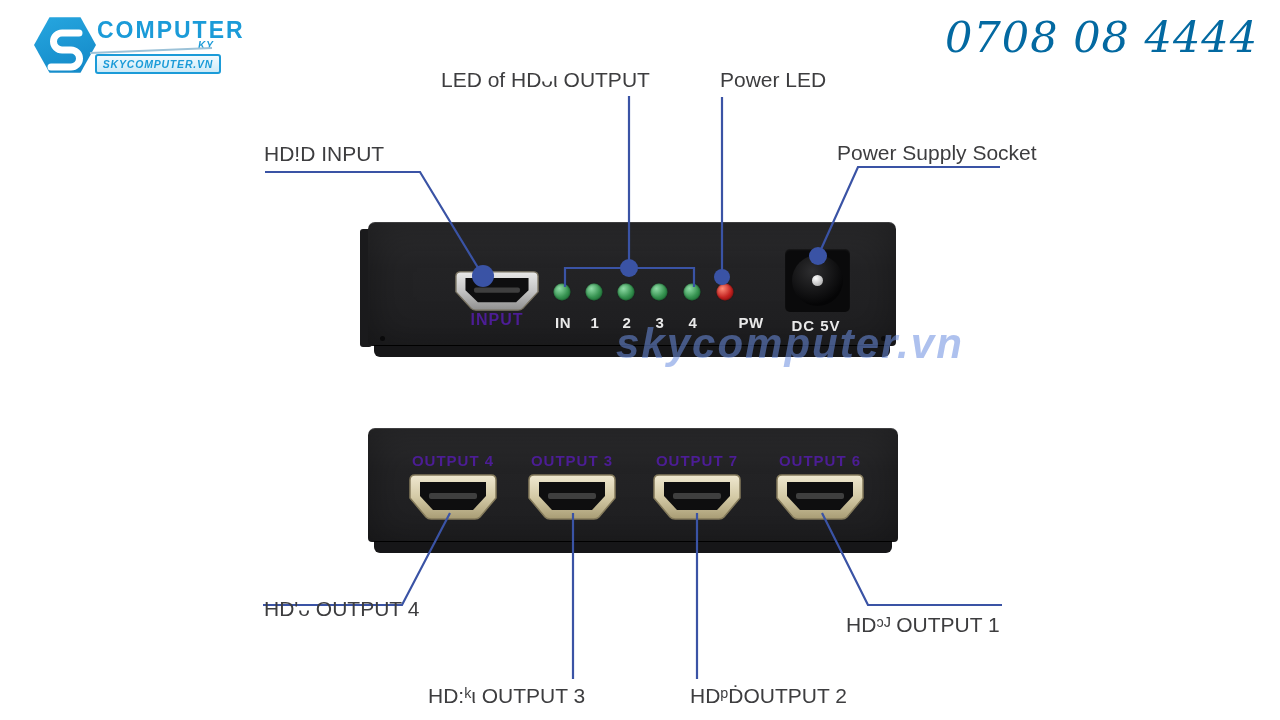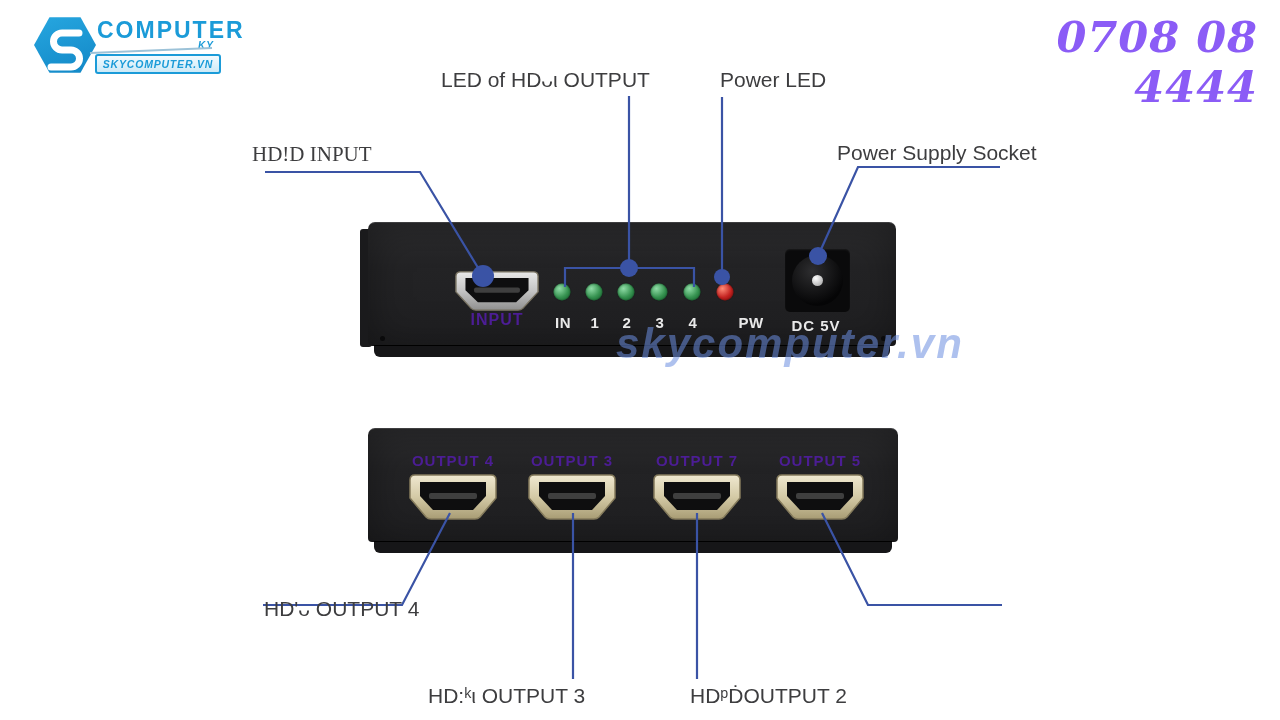--- a/index.html
+++ b/index.html
@@ -24,21 +24,21 @@
   .brand-sub{
     position:absolute;left:95px;top:54px;width:126px;height:20px;
     border:2px solid #1b9bd8;border-radius:3px;box-sizing:border-box;
     background:linear-gradient(#f2fafe,#cdeaf7);
     display:flex;align-items:center;justify-content:center;
     font-size:10.5px;font-weight:800;font-style:italic;color:#1b9bd8;letter-spacing:0.8px;
   }
   .phone{
     position:absolute;left:940px;top:12px;width:318px;text-align:right;
     font-family:"DejaVu Serif","Liberation Serif",serif;
-    font-size:43px;font-weight:700;font-style:italic;color:#8b5cf6;letter-spacing:1px;
+    font-size:43px;font-weight:400;font-style:italic;color:#0369a1;letter-spacing:1px;
   }
   
   .callout{
     position:absolute;font-size:21px;color:#3d3d3f;white-space:nowrap;z-index:6;
     font-family:"Liberation Sans","DejaVu Sans",sans-serif;
   }
   
   .device-face{
     position:absolute;background:linear-gradient(180deg,#2c2c2e 0%,#232325 35%,#1f1f21 100%);
     border-radius:7px 7px 4px 4px;border-top:1px solid rgba(255,255,255,0.14);
@@ -110,25 +110,26 @@
       <path d="M45 17 H28 a8.5 8.5 0 0 0 0 17 h9 a8.5 8.5 0 0 1 0 17 H17" fill="none" stroke="#ffffff" stroke-width="7" stroke-linecap="round"></path>
     </svg>
   </div>
   <div class="brand">COMPUTER</div>
   <div class="brand-ky">KY</div>
   <div class="brand-sub">SKYCOMPUTER.VN</div>
   <div class="phone">0708 08 4444</div>
 
   <div class="callout" style="left:441px;top:68px;">LED of HDᴗι OUTPUT</div>
   <div class="callout" style="left:720px;top:68px;">Power LED</div>
-  <div class="callout" style="left:252px;top:142px;font-family:Liberation Serif, serif;">HD!D INPUT</div>
+  <div class="callout" style="left:264px;top:142px;">HD!D INPUT</div>
   <div class="callout" style="left:837px;top:141px;text-align:center;">Power Supply Socket</div>
   <div class="callout" style="left:264px;top:597px;">HD'ᴗ OUTPUT 4</div>
   <div class="callout" style="left:428px;top:684px;">HD:ᵏι OUTPUT 3</div>
   <div class="callout" style="left:690px;top:684px;">HDᵖḊOUTPUT 2</div>
+  <div class="callout" style="left:846px;top:613px;">HDᵓᴶ OUTPUT 1</div>
 
   <div class="side-sliver" style="left:360px;top:229px;width:12px;height:118px;"></div>
   <div class="device-face" style="left:368px;top:222px;width:528px;height:123px;"></div>
   <div class="device-lip" style="left:374px;top:345px;width:516px;height:11px;"></div>
   <div class="screw" style="left:380px;top:336px;"></div>
   <div class="screw" style="left:881px;top:336px;"></div>
 
   <svg class="port" style="left:454px;top:271px;" width="86" height="40" viewBox="0 0 90 46" preserveAspectRatio="none">
     <path d="M7 1 H83 Q88 1 88 6 V24 L72 43 Q70 45 67 45 H23 Q20 45 18 43 L2 24 V6 Q2 1 7 1 Z" fill="url(#rimSilver)" stroke="#777160" stroke-width="1.5"></path>
     <path d="M12 8 H78 V22 L65 36 H25 L12 22 Z" fill="#0e0e0f"></path>
@@ -176,21 +177,21 @@
   </svg>
   <svg class="port" style="left:775px;top:474px;" width="90" height="46" viewBox="0 0 90 46">
     <path d="M7 1 H83 Q88 1 88 6 V24 L72 43 Q70 45 67 45 H23 Q20 45 18 43 L2 24 V6 Q2 1 7 1 Z" fill="url(#rimGold)" stroke="#857b5c" stroke-width="1.5"></path>
     <path d="M12 8 H78 V22 L65 36 H25 L12 22 Z" fill="#0e0e0f"></path>
     <rect x="21" y="19" width="48" height="6" rx="2" fill="#3f3f3f"></rect>
   </svg>
 
   <div class="port-label" style="left:453px;top:452px;">OUTPUT 4</div>
   <div class="port-label" style="left:572px;top:452px;">OUTPUT 3</div>
   <div class="port-label" style="left:697px;top:452px;">OUTPUT 7</div>
-  <div class="port-label" style="left:820px;top:452px;">OUTPUT 5</div>
+  <div class="port-label" style="left:820px;top:452px;">OUTPUT 6</div>
 
   <svg id="leader-svg" width="1280" height="720">
 
     <line x1="90" y1="53" x2="212" y2="48" stroke="#9cc2d8" stroke-width="2"></line>
 
     <polyline points="265,172 420,172 483,276" fill="none" stroke="#3a53a5" stroke-width="2.2"></polyline>
     <circle cx="483" cy="276" r="11" fill="#3a53a5"></circle>
 
     <polyline points="629,96 629,268" fill="none" stroke="#3a53a5" stroke-width="2.2"></polyline>
     <polyline points="565,287 565,268 694,268 694,287" fill="none" stroke="#3a53a5" stroke-width="2.2"></polyline>

